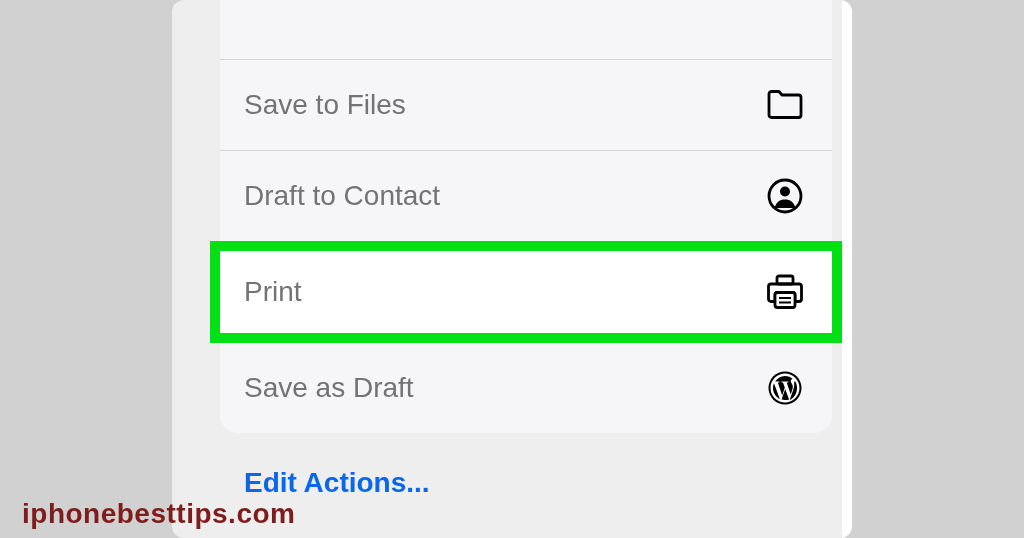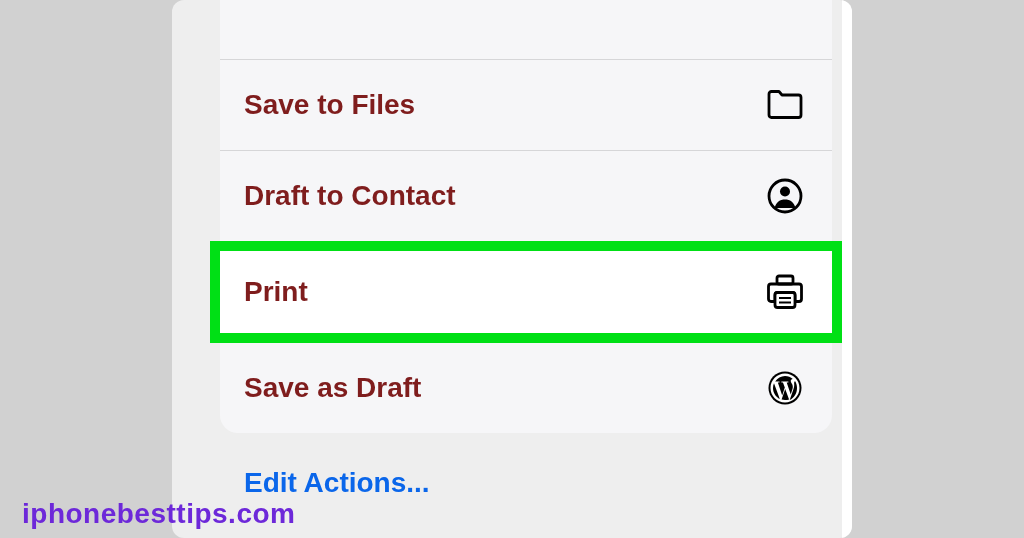--- a/index.html
+++ b/index.html
@@ -39,24 +39,23 @@
       right: 20px;
       top: 0;
       background: transparent;
     }
     .menu-item {
       display: flex;
       align-items: center;
       justify-content: space-between;
       padding: 26px 28px 26px 24px;
       font-size: 28px;
-      color: #7f1d1d;
+      color: #737373;
       background: #f6f6f8;
       border-bottom: 1px solid #d6d6d8;
-      font-weight: bold;
     }
     .menu-item-first {
       height: 60px;
       border-top: none;
       padding: 0;
     }
     .menu-item.highlight {
       background: #ffffff;
       border: 10px solid #00e015;
       margin-left: -10px;
@@ -88,21 +87,21 @@
       color: #0a66ea;
       background: transparent;
       font-weight: bold;
     }
     .watermark {
       position: absolute;
       left: 22px;
       bottom: 8px;
       font-size: 28px;
       font-weight: 700;
-      color: #6d28d9;
+      color: #7f1d1d;
       letter-spacing: 0.5px;
     }
     svg {
       display: block;
     }
   </style>
 </head>
 <body>
 
 <div class="phone-panel">

